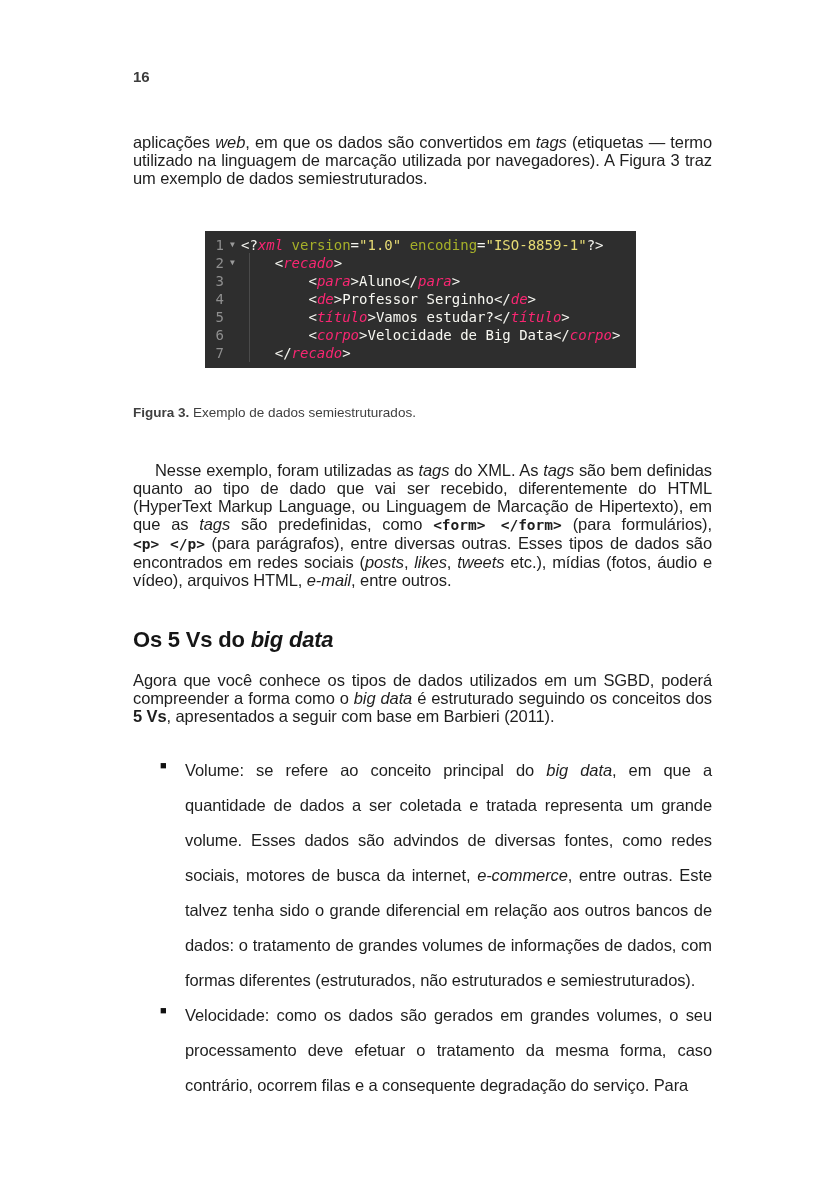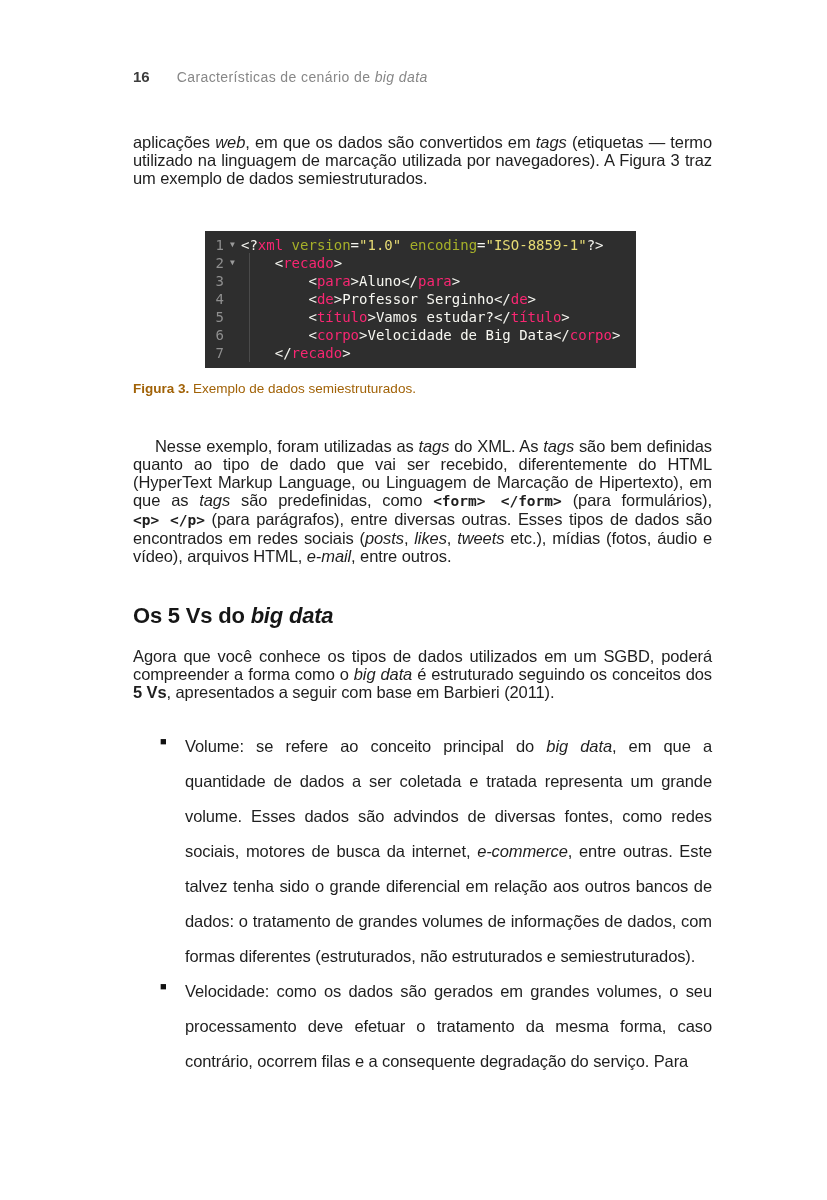--- a/index.html
+++ b/index.html
@@ -36,28 +36,28 @@
     position:relative;width:431px;margin-left:72px;
     background:var(--code_bg);
     padding:5px 6px 6px 8px;
     font-family:"DejaVu Sans Mono",monospace;
     font-size:14px;line-height:18px;
   }
   .code-line{display:flex;white-space:pre;}
   .ln{width:11px;text-align:right;color:var(--code_ln);flex:none;}
   .fold{width:17px;text-align:center;color:#9a9a9a;font-size:8px;line-height:18px;flex:none;}
   .code{color:var(--code_txt);flex:1;}
-  .tk-tag{color:var(--code_tag);}
+  .tk-tag{color:var(--code_tag);font-style:italic;}
   .tk-attr{color:var(--code_attr);}
   .tk-str{color:var(--code_str);}
   .tk-pun{color:var(--code_pun);}
   .tk-txt{color:var(--code_txt);}
   .indent-guide{position:absolute;left:44px;top:22px;bottom:6px;width:1px;background:#4a4a4a;}
   .figure-caption{
-    margin-top:12px;font-size:13.5px;line-height:18px;color:#a16207;
+    margin-top:36px;font-size:13.5px;line-height:18px;color:#404040;
   }
   .figure-caption b{font-weight:700;}
   
   .section-heading{
     margin:37px 0 12px 0;font-size:22px;line-height:28px;font-weight:700;color:#161616;
     letter-spacing:-0.2px;
   }
   
   .vs-list{list-style:none;margin:28px 0 0 0;padding:0;}
   .vs-item{display:flex;margin:0 0 0 27px;}
@@ -66,21 +66,20 @@
     flex:1;text-align:justify;font-size:16.5px;line-height:35px;letter-spacing:-0.1px;color:var(--text);
   }
 </style>
 </head>
 <body>
 
 <div class="page">
 
   <header class="running-header">
     <span class="page-number">16</span>
-    <span class="running-title"><span>Características de cenário de </span><span class="i">big data</span></span>
   </header>
 
   <p class="body-par par-intro"><span>aplicações </span><span class="i">web</span><span>, em que os dados são convertidos em </span><span class="i">tags</span><span> (etiquetas — termo utilizado na linguagem de marcação utilizada por navegadores). A Figura 3 traz um exemplo de dados semiestruturados.</span></p>
 
   <figure class="code-figure">
     <div class="code-block">
       <div>
           <div class="code-line"><span class="ln">1</span><span class="fold">▼</span><span class="code"><span class="tk-pun">&lt;?</span><span class="tk-tag">xml</span><span class="tk-txt"> </span><span class="tk-attr">version</span><span class="tk-pun">=</span><span class="tk-str">"1.0"</span><span class="tk-txt"> </span><span class="tk-attr">encoding</span><span class="tk-pun">=</span><span class="tk-str">"ISO-8859-1"</span><span class="tk-pun">?&gt;</span></span></div>
           <div class="code-line"><span class="ln">2</span><span class="fold">▼</span><span class="code"><span class="tk-txt">    </span><span class="tk-pun">&lt;</span><span class="tk-tag">recado</span><span class="tk-pun">&gt;</span></span></div>
           <div class="code-line"><span class="ln">3</span><span class="fold"></span><span class="code"><span class="tk-txt">        </span><span class="tk-pun">&lt;</span><span class="tk-tag">para</span><span class="tk-pun">&gt;</span><span class="tk-txt">Aluno</span><span class="tk-pun">&lt;/</span><span class="tk-tag">para</span><span class="tk-pun">&gt;</span></span></div>

